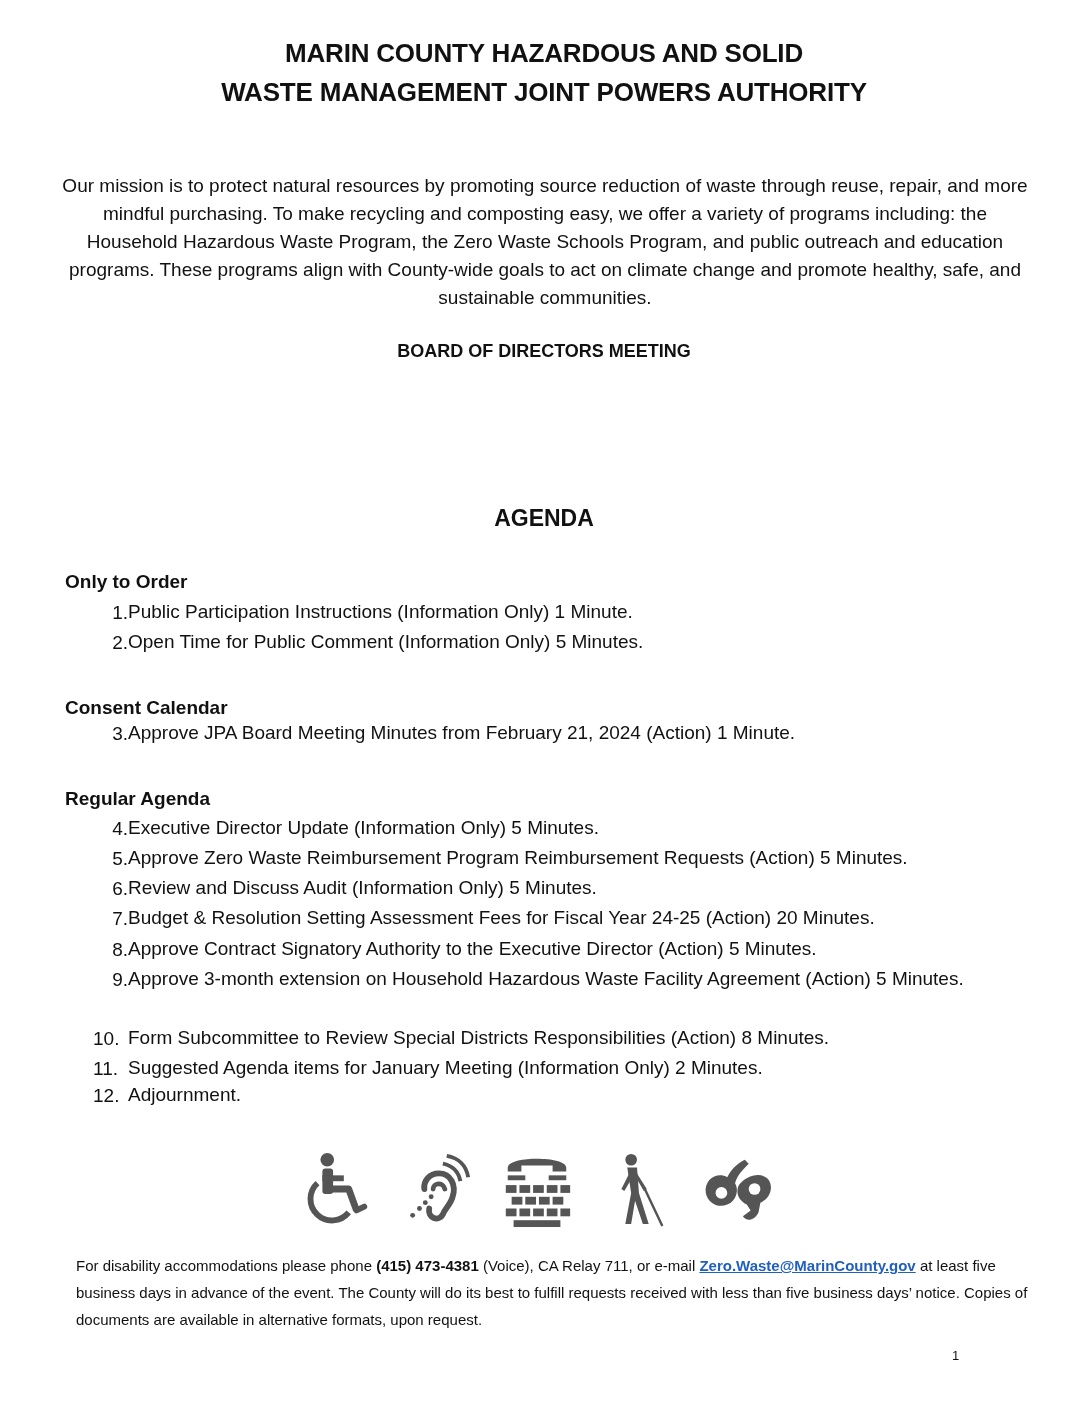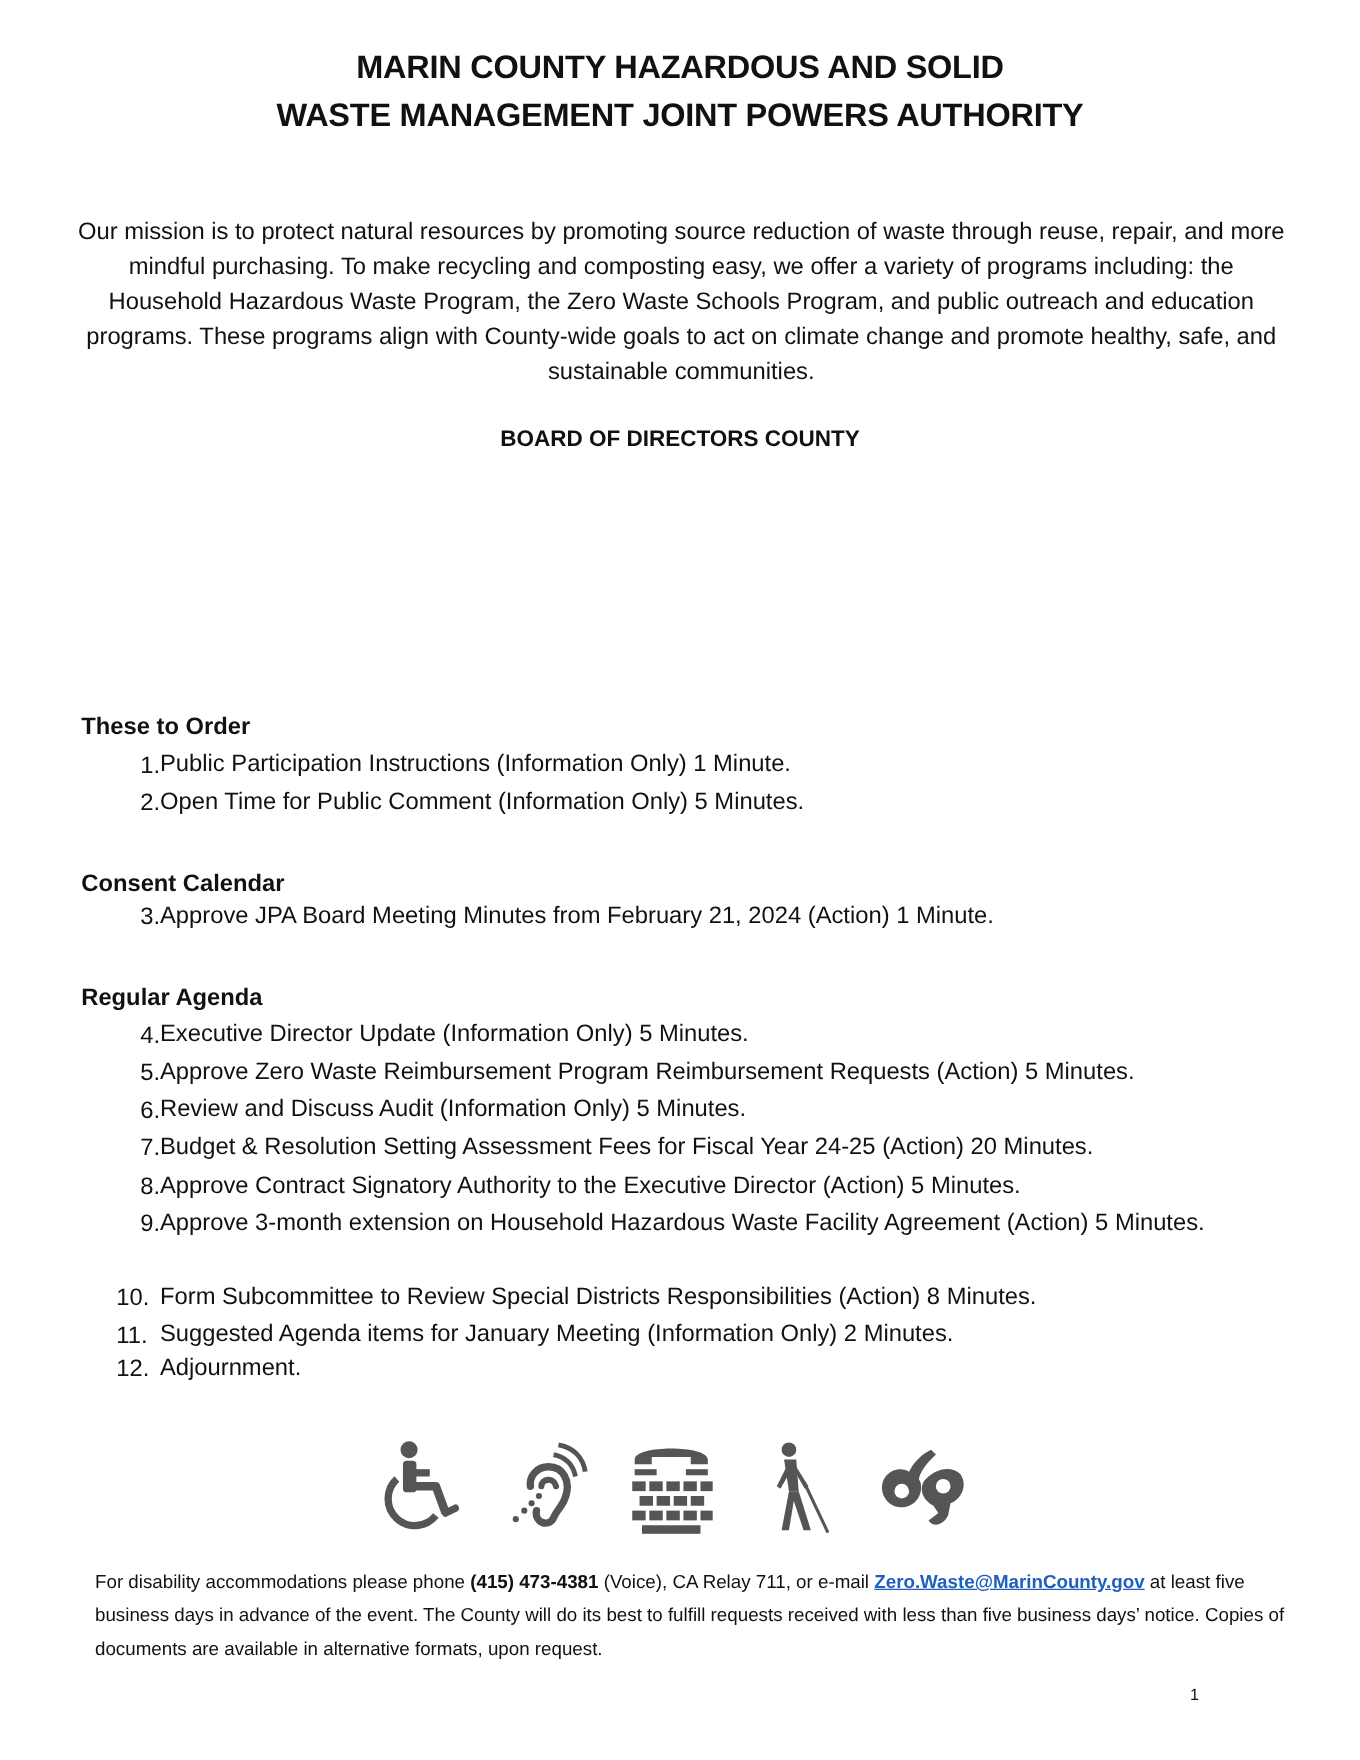--- a/index.html
+++ b/index.html
@@ -45,24 +45,25 @@
 </head>
 <body>
 
 <div class="page">
 
   <div class="title l1">MARIN COUNTY HAZARDOUS AND SOLID</div>
   <div class="title l2">WASTE MANAGEMENT JOINT POWERS AUTHORITY</div>
 
   <div class="mission">Our mission is to protect natural resources by promoting source reduction of waste through reuse, repair, and more mindful purchasing. To make recycling and composting easy, we offer a variety of programs including: the Household Hazardous Waste Program, the Zero Waste Schools Program, and public outreach and education programs. These programs align with County-wide goals to act on climate change and promote healthy, safe, and sustainable communities.</div>
 
-  <div class="meeting-heading">BOARD OF DIRECTORS COUNTY</div>
+  <div class="meeting-heading">BOARD OF DIRECTORS MEETING</div>
 
+  <div class="agenda-heading">AGENDA</div>
 
-  <div class="section-heading" style="top:571px">These to Order</div>
+  <div class="section-heading" style="top:571px">Only to Order</div>
   <div class="item" style="top:602px">
     <span class="num">1.</span>
     <span class="txt" style="top:-3px">Public Participation Instructions (Information Only) 1 Minute.</span>
   </div>
   <div class="item" style="top:632px">
     <span class="num">2.</span>
     <span class="txt" style="top:-3px">Open Time for Public Comment (Information Only) 5 Minutes.</span>
   </div>
 
   <div class="section-heading" style="top:697px">Consent Calendar</div>

